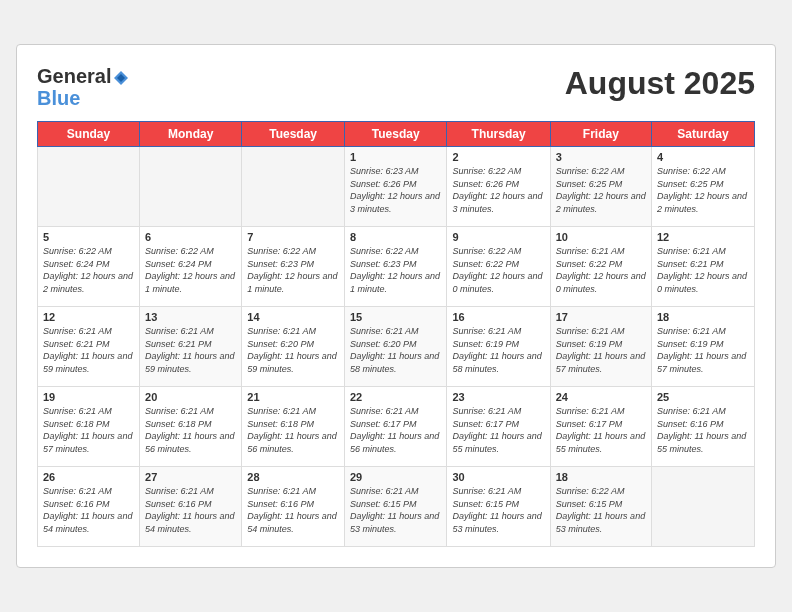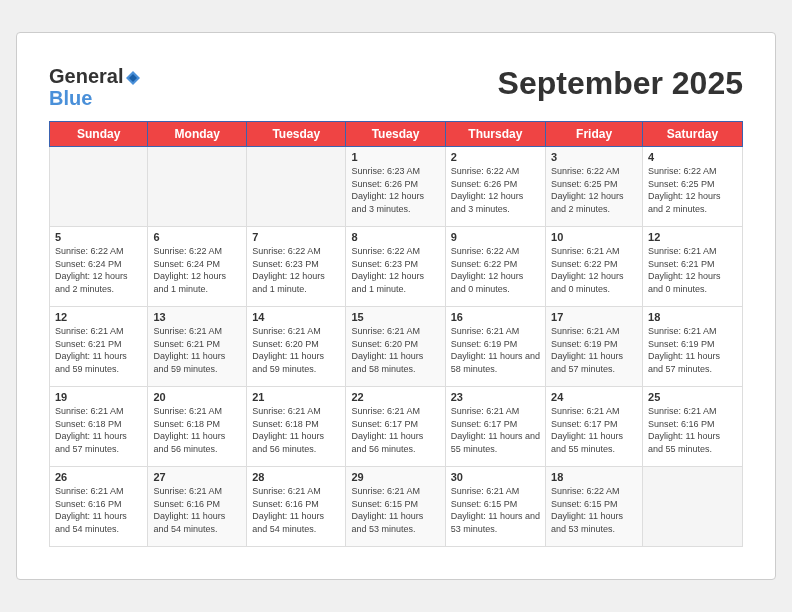--- a/index.html
+++ b/index.html
@@ -11,21 +11,21 @@
       align-items: center;
       width: 792px;
       height: 612px;
       overflow: hidden;
     }
     .calendar-container {
       background: white;
       width: 760px;
       border: 1px solid #ccc;
       border-radius: 4px;
-      padding: 32px;
+      padding: 20px;
     }
     .header {
       display: flex;
       justify-content: space-between;
       align-items: flex-start;
       margin-bottom: 12px;
     }
     .logo {
       display: flex;
       align-items: center;
@@ -73,41 +73,42 @@
     .day-num {
       font-size: 11px;
       font-weight: bold;
       display: block;
       margin-bottom: 2px;
     }
     .day-info {
       font-size: 9px;
       line-height: 1.4;
       color: #444;
+      font-style: italic;
     }
     .empty-cell {
       background: #f5f5f5 !important;
     }
   </style>
 </head>
 <body>
 
 <div class="calendar-container">
   <div class="header">
     <div class="logo">
       <div style="font-size:20px; font-weight:bold; line-height:1.1;">
         <span style="color:#333;">General</span><svg width="18" height="18" viewBox="0 0 18 18" style="display:inline-block;vertical-align:middle;margin:0 1px;">
             <polygon points="9,2 16,9 9,16 2,9" fill="#4a90d9"></polygon>
             <polygon points="9,5 13,9 9,13 5,9" fill="#1a5fa8"></polygon>
           </svg><br>
         <span style="color:#4a90d9;font-size:20px;font-weight:bold;margin-top:7px;">Blue</span>
       </div>
     </div>
     <div class="title-block">
-      <div class="month-title">September 2025</div>
+      <div class="month-title">August 2025</div>
     </div>
   </div>
 
   <table>
     <thead>
       <tr>
 
       <th>Sunday</th>
           <th>Monday</th>
           <th>Tuesday</th>

